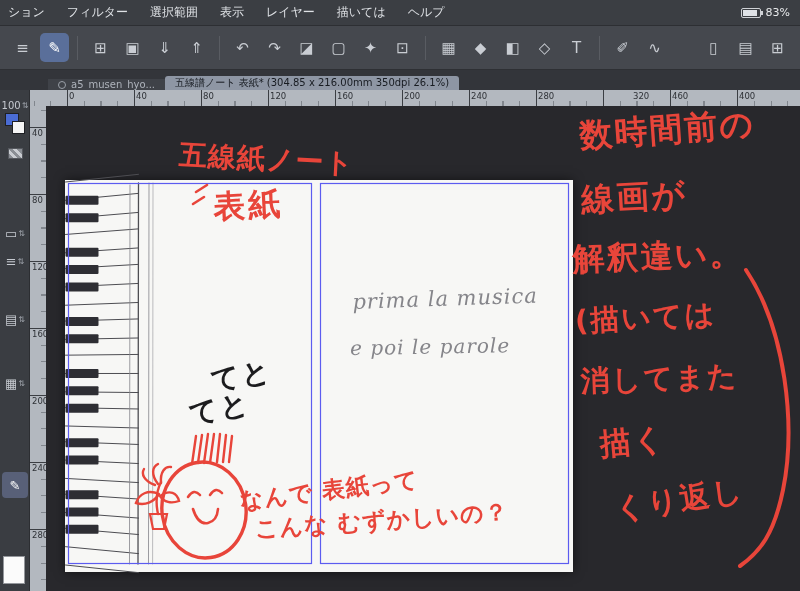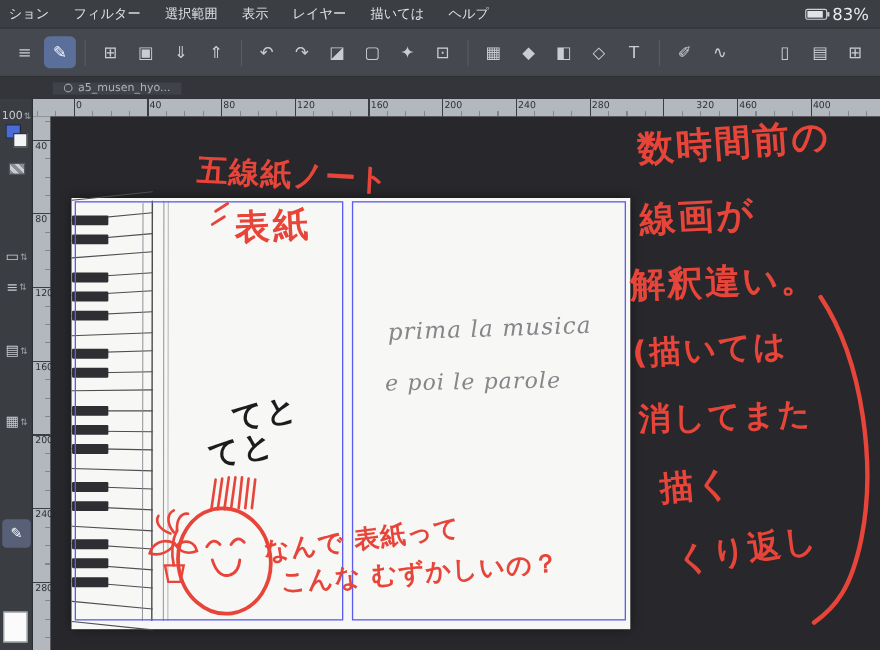--- a/index.html
+++ b/index.html
@@ -6,37 +6,37 @@
   html,body{width:800px;height:591px;overflow:hidden;background:#222;
     font-family:"DejaVu Sans",sans-serif;-webkit-font-smoothing:antialiased;}
   .app{position:absolute;left:0;top:0;width:734px;height:591px;background:#27272b;}
 
   
   .menubar{position:absolute;left:0;top:0;width:800px;height:26px;background:#3b3e43;
     display:flex;align-items:center;color:#dfe2e6;font-size:12px;border-bottom:1px solid #2d2f33;}
   .menu-items{display:flex;gap:22px;margin-left:8px;align-items:center;}
   .menu-item{cursor:default;white-space:nowrap;}
   .menubar-right{margin-left:auto;margin-right:10px;display:flex;align-items:center;gap:5px;
-    font-size:15px;color:#e8eaec;}
+    font-size:11px;color:#e8eaec;}
   .battery{width:20px;height:10px;border:1px solid #cfd2d6;border-radius:2px;position:relative;}
   .battery::after{content:"";position:absolute;right:-3px;top:2px;width:2px;height:4px;background:#cfd2d6;}
   .battery-fill{position:absolute;left:1px;top:1px;bottom:1px;width:80%;background:#dfe2e6;}
 
   
   .toolbar{position:absolute;left:0;top:26px;width:800px;height:44px;background:#45484e;
     display:flex;align-items:center;gap:3px;padding:0 8px;border-bottom:1px solid #2e3034;}
   .tb-btn{width:29px;height:29px;display:flex;align-items:center;justify-content:center;
     color:#c9cdd3;font-size:15px;border-radius:5px;cursor:default;}
   .tb-btn.active{background:#5a6f9a;color:#fff;}
   .tb-sep{width:1px;height:24px;background:#595c62;margin:0 5px;}
   .toolbar-right{margin-left:auto;display:flex;gap:3px;}
 
   
   .tabbar{position:absolute;left:0;top:70px;width:800px;height:20px;background:#33353a;
-    display:flex;align-items:center;padding-left:48px;}
+    display:flex;align-items:flex-end;padding-left:48px;}
   .tab{display:flex;align-items:center;gap:5px;padding:0 10px;font-size:10px;white-space:nowrap;cursor:default;}
   .tab.inactive{background:#3f4248;color:#aeb3bb;}
   .tab.active{background:#8e96a4;color:#171b21;border-radius:3px 3px 0 0;}
   .tab-circle{width:8px;height:8px;border-radius:50%;border:1.5px solid #9aa0a8;display:inline-block;}
 
   
   .hruler{position:absolute;left:30px;top:90px;width:770px;height:16px;background-color:#b3b8bf;
     background-image:
       repeating-linear-gradient(to right,#3b3e43 0 1px,transparent 1px 67px),
       repeating-linear-gradient(to right,#81868d 0 1px,transparent 1px 16.75px);
@@ -139,20 +139,23 @@
         <div class="tb-btn">▯</div>
         <div class="tb-btn">▤</div>
         <div class="tb-btn">⊞</div>
       </div>
   </div>
 
   <div class="tabbar" id="tabbar">
       <div class="tab inactive">
         <span class="tab-circle"></span>
         <span class="tab-label">a5_musen_hyo...</span>
+      </div>
+      <div class="tab active">
+        <span class="tab-label">五線譜ノート 表紙* (304.85 x 216.00mm 350dpi 26.1%)</span>
       </div>
     </div>
 
   <div class="hruler" id="hruler">
       <span class="ruler-num" style="left: 39px; top: 2px;">0</span>
       <span class="ruler-num" style="left: 106px; top: 2px;">40</span>
       <span class="ruler-num" style="left: 173px; top: 2px;">80</span>
       <span class="ruler-num" style="left: 240px; top: 2px;">120</span>
       <span class="ruler-num" style="left: 307px; top: 2px;">160</span>
       <span class="ruler-num" style="left: 374px; top: 2px;">200</span>

